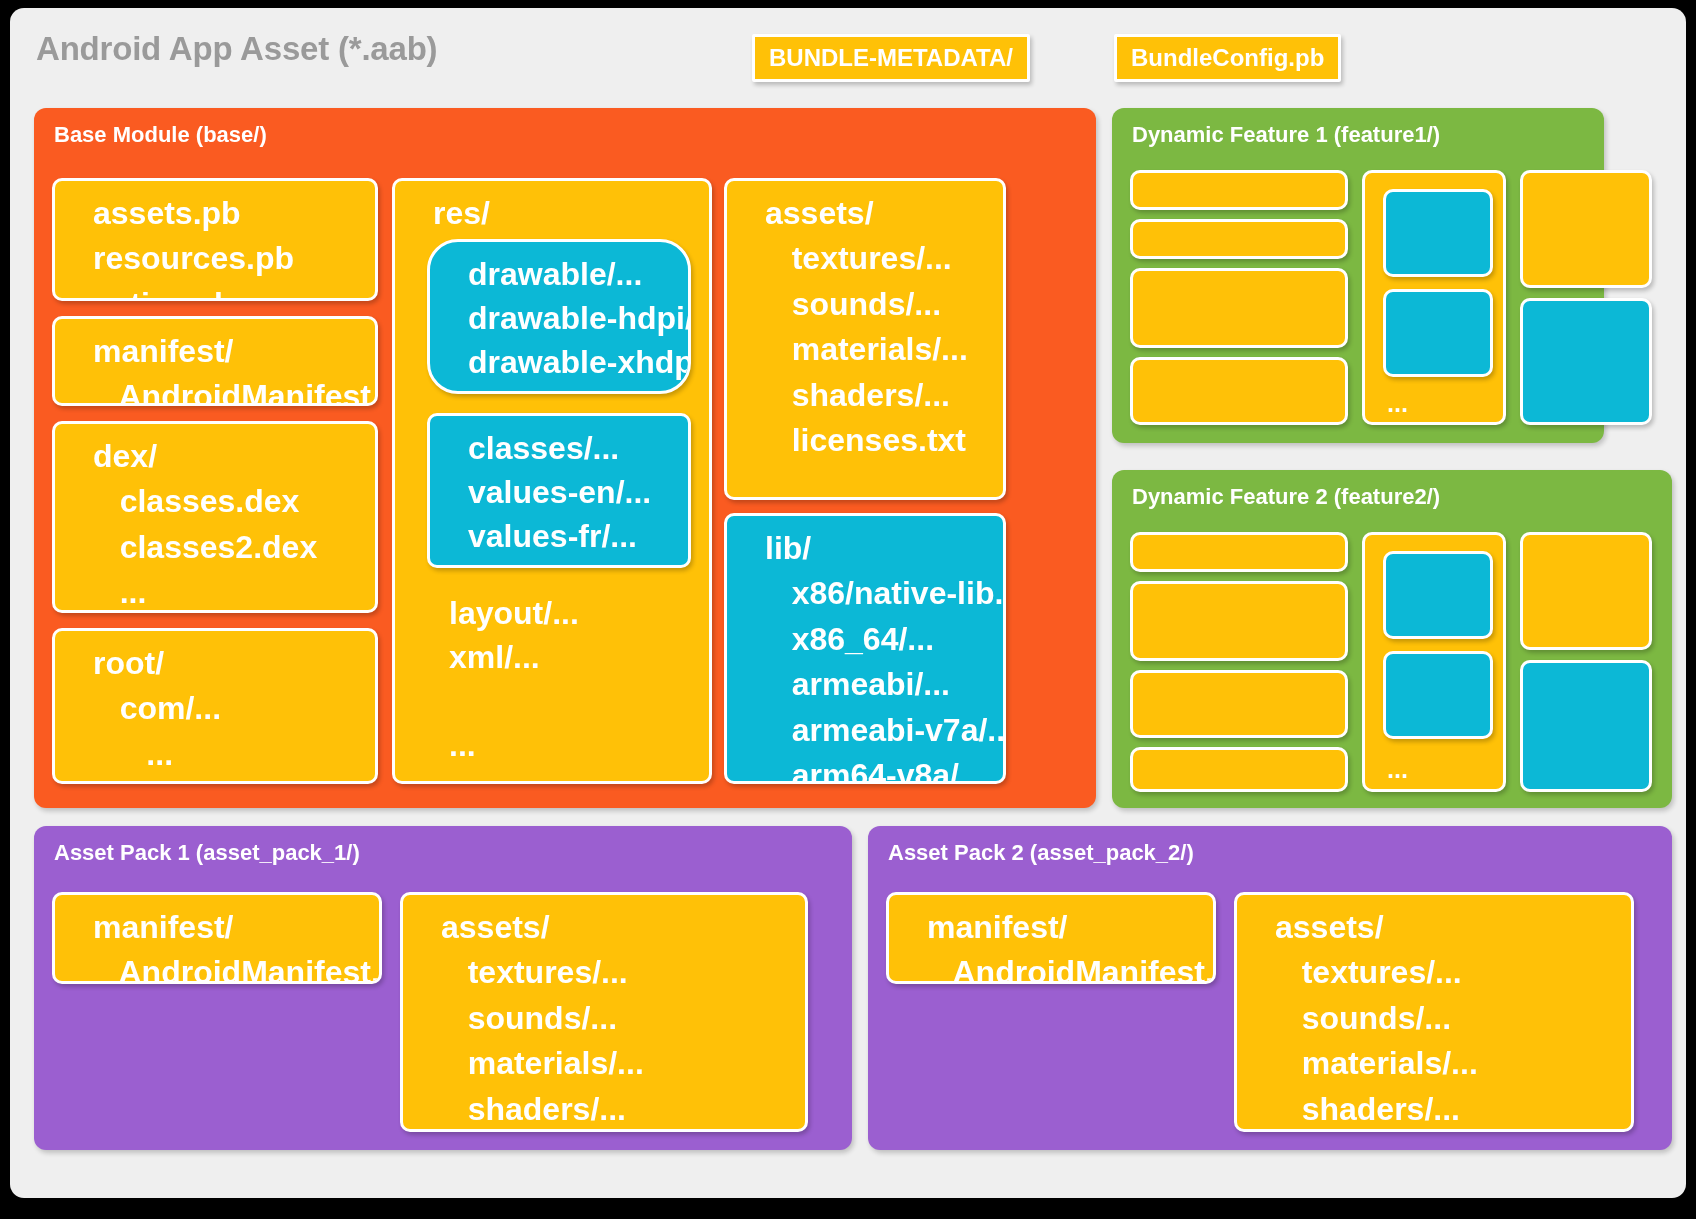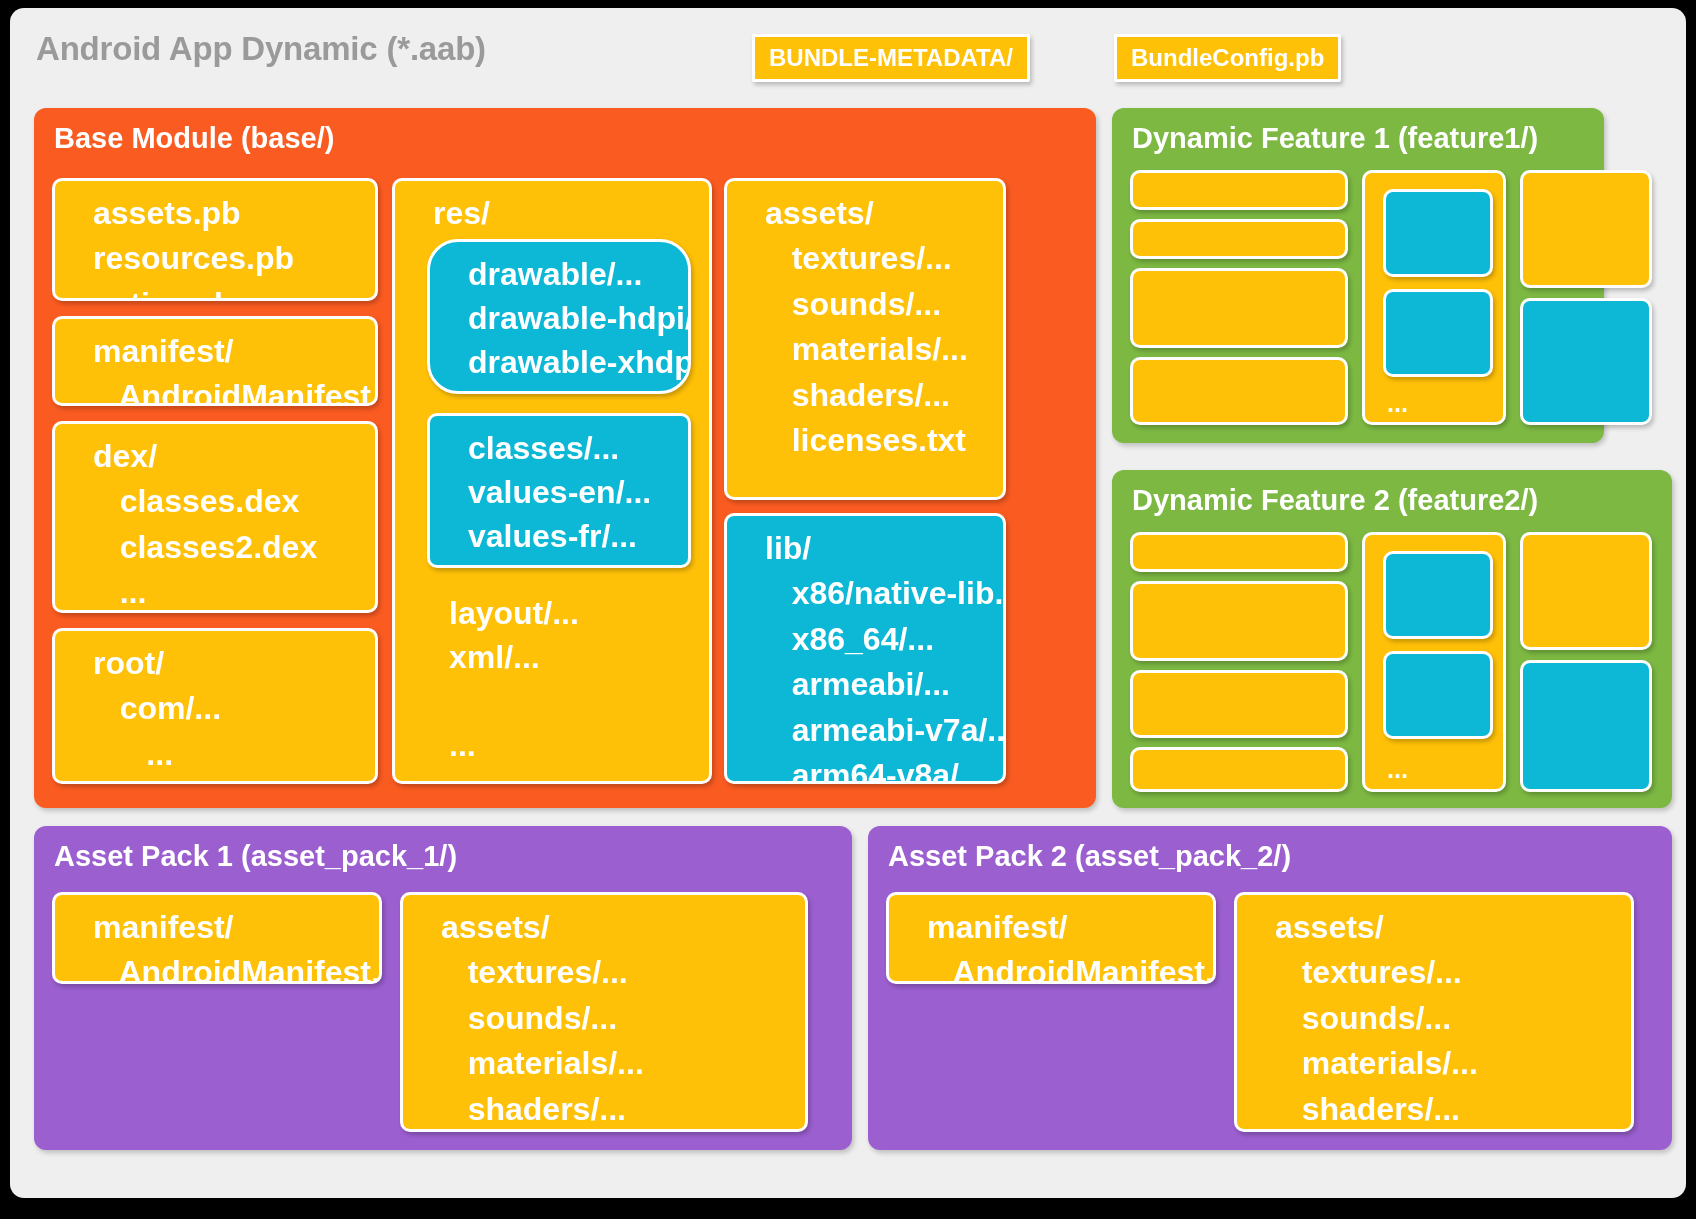--- a/index.html
+++ b/index.html
@@ -71,21 +71,21 @@
   .panel {
     position: absolute;
     border-radius: 12px;
     box-sizing: border-box;
     box-shadow: 2px 3px 5px rgba(0,0,0,0.2);
   }
   .panel-title {
     position: absolute;
     left: 20px;
     top: 14px;
-    font-size: 29px;
+    font-size: 22px;
     font-weight: bold;
     color: #FFFFFF;
     white-space: nowrap;
   }
 
   
   #panel-base {
     left: 24px;
     top: 100px;
     width: 1062px;
@@ -155,21 +155,21 @@
     line-height: 1;
   }
 </style>
 </head>
 <body>
 
 <div id="canvas">
   <div class="bundle-card">
 
     <div class="bundle-header">
-      <div class="bundle-title">Android App Dynamic (*.aab)</div>
+      <div class="bundle-title">Android App Asset (*.aab)</div>
       <div class="meta-chip" id="chip-bundle-metadata">BUNDLE-METADATA/</div>
       <div class="meta-chip" id="chip-bundle-config">BundleConfig.pb</div>
     </div>
 
     <div class="panel" id="panel-base">
       <div class="panel-title">Base Module (base/)</div>
 
       <div class="box yellow" style="left:18px; top:70px; width:326px; height:123px;">
         <div class="box-text">assets.pb
 resources.pb

